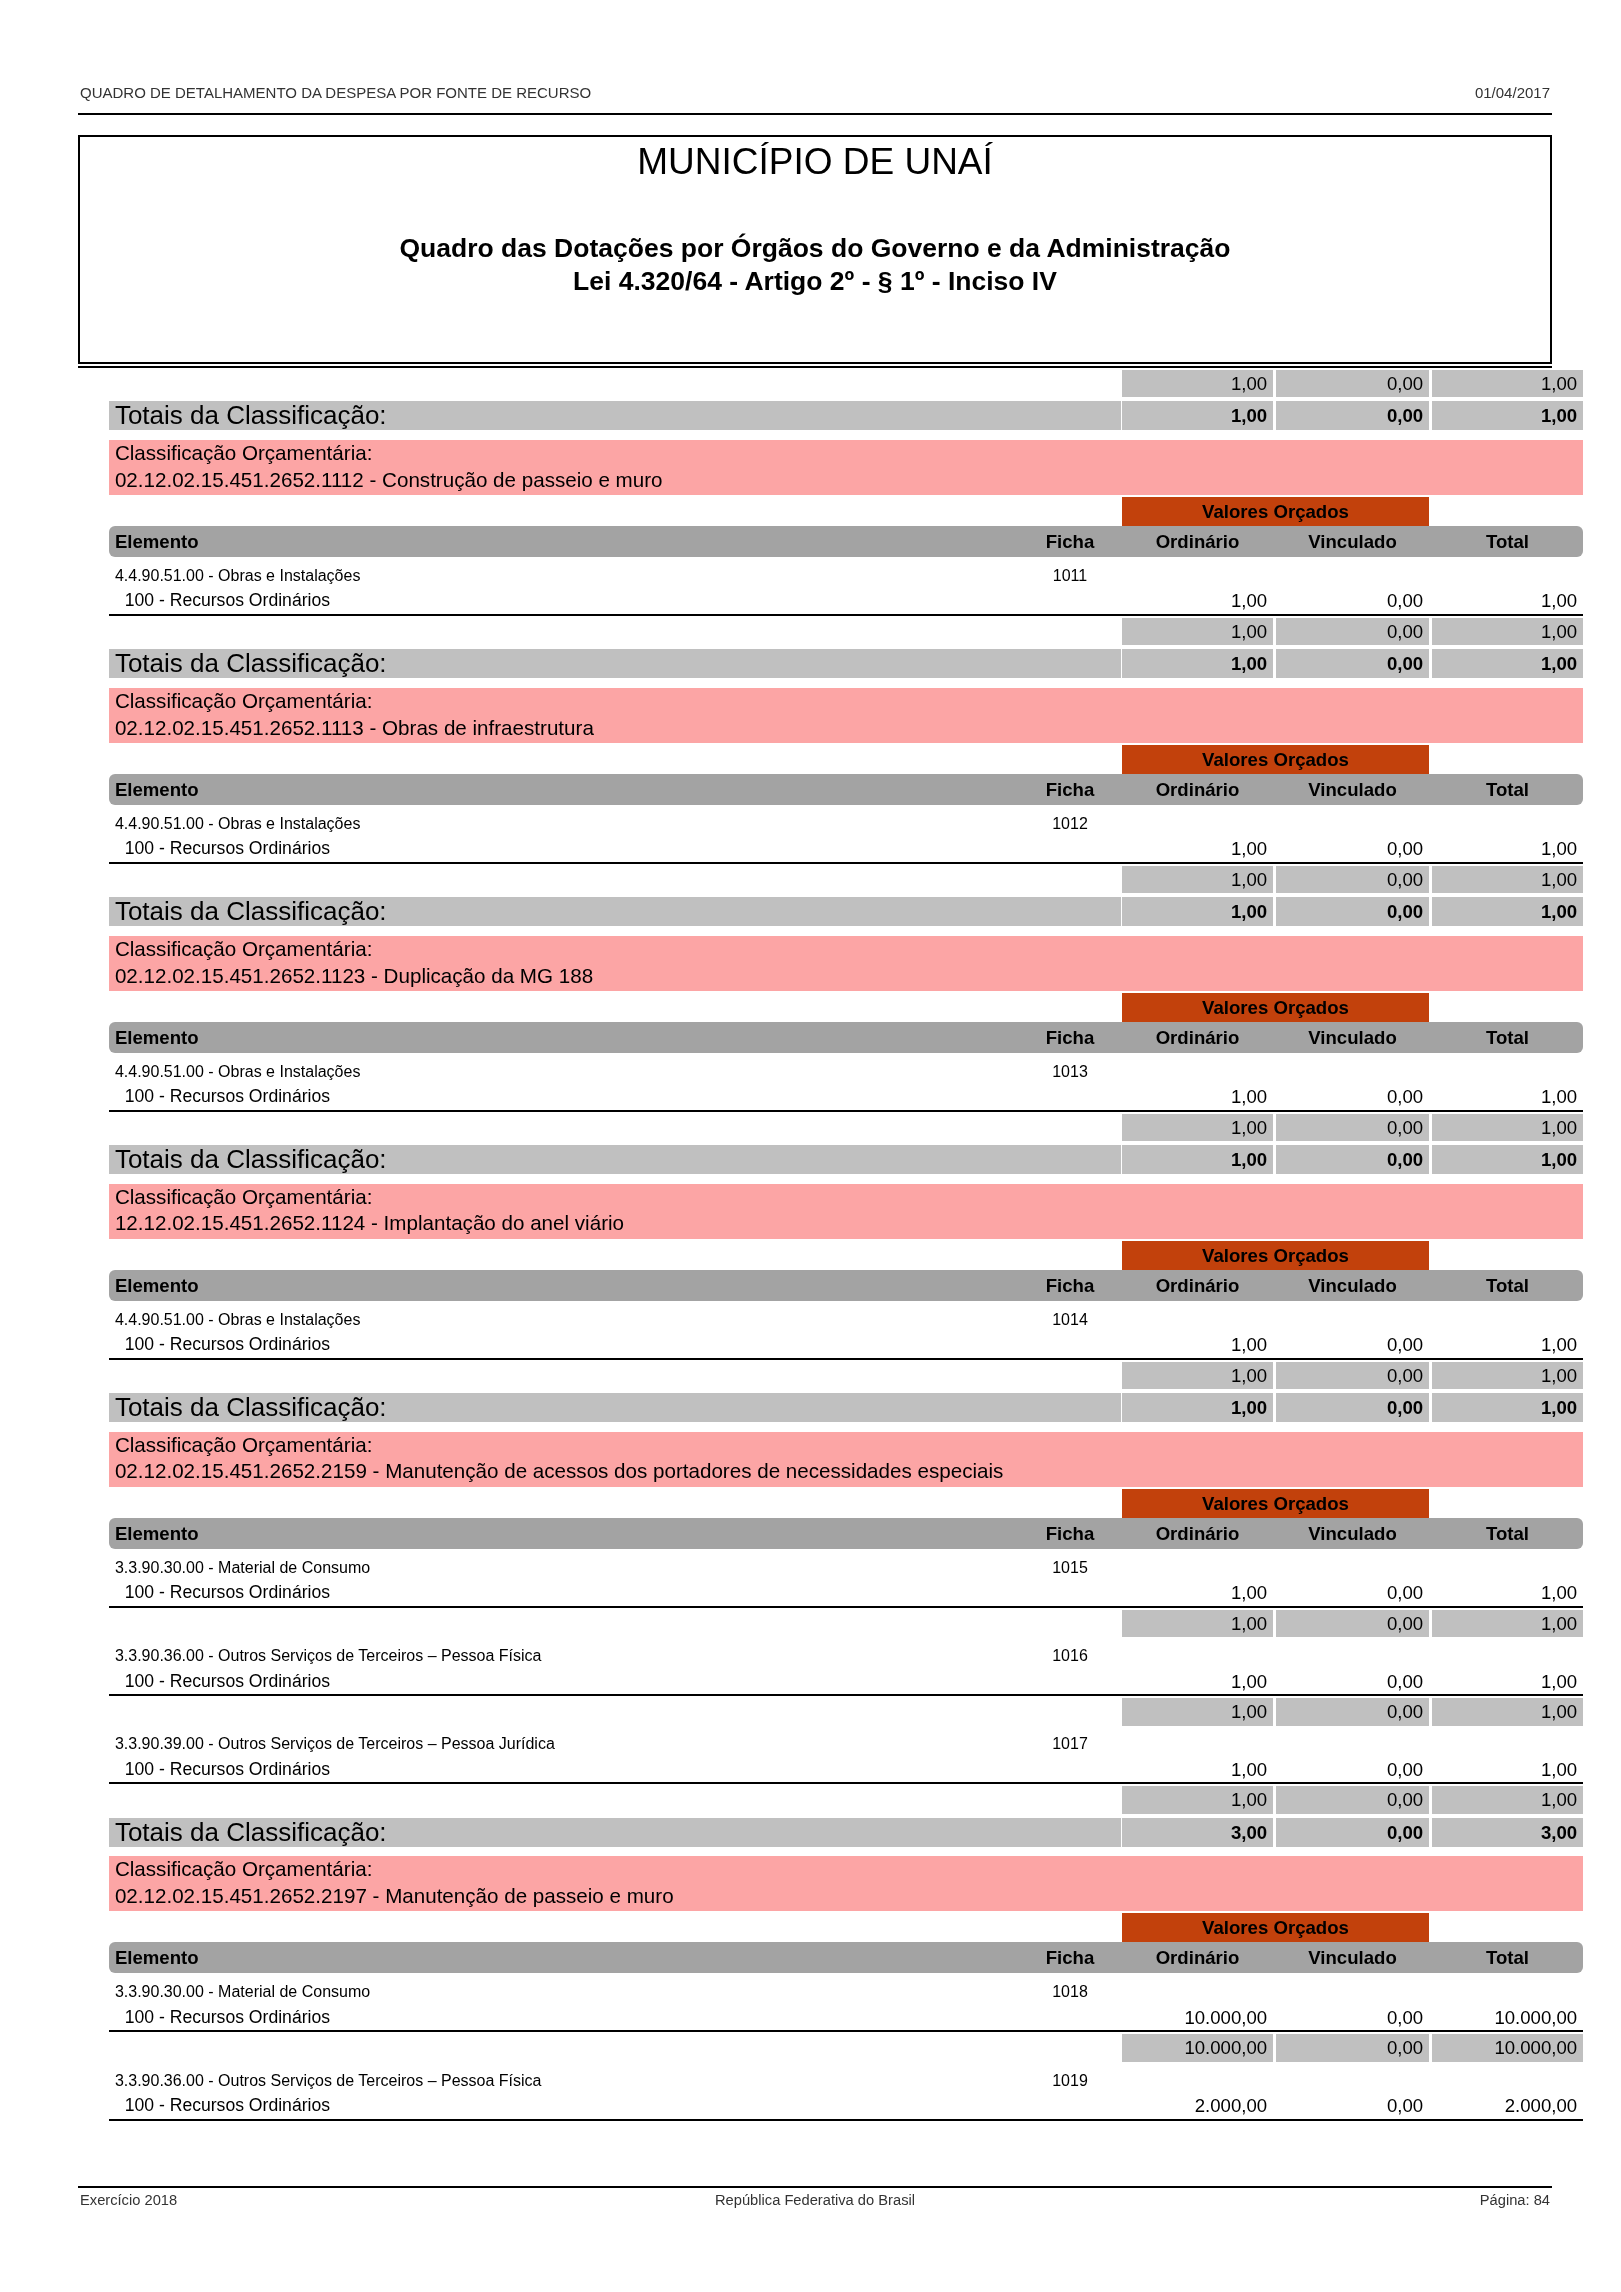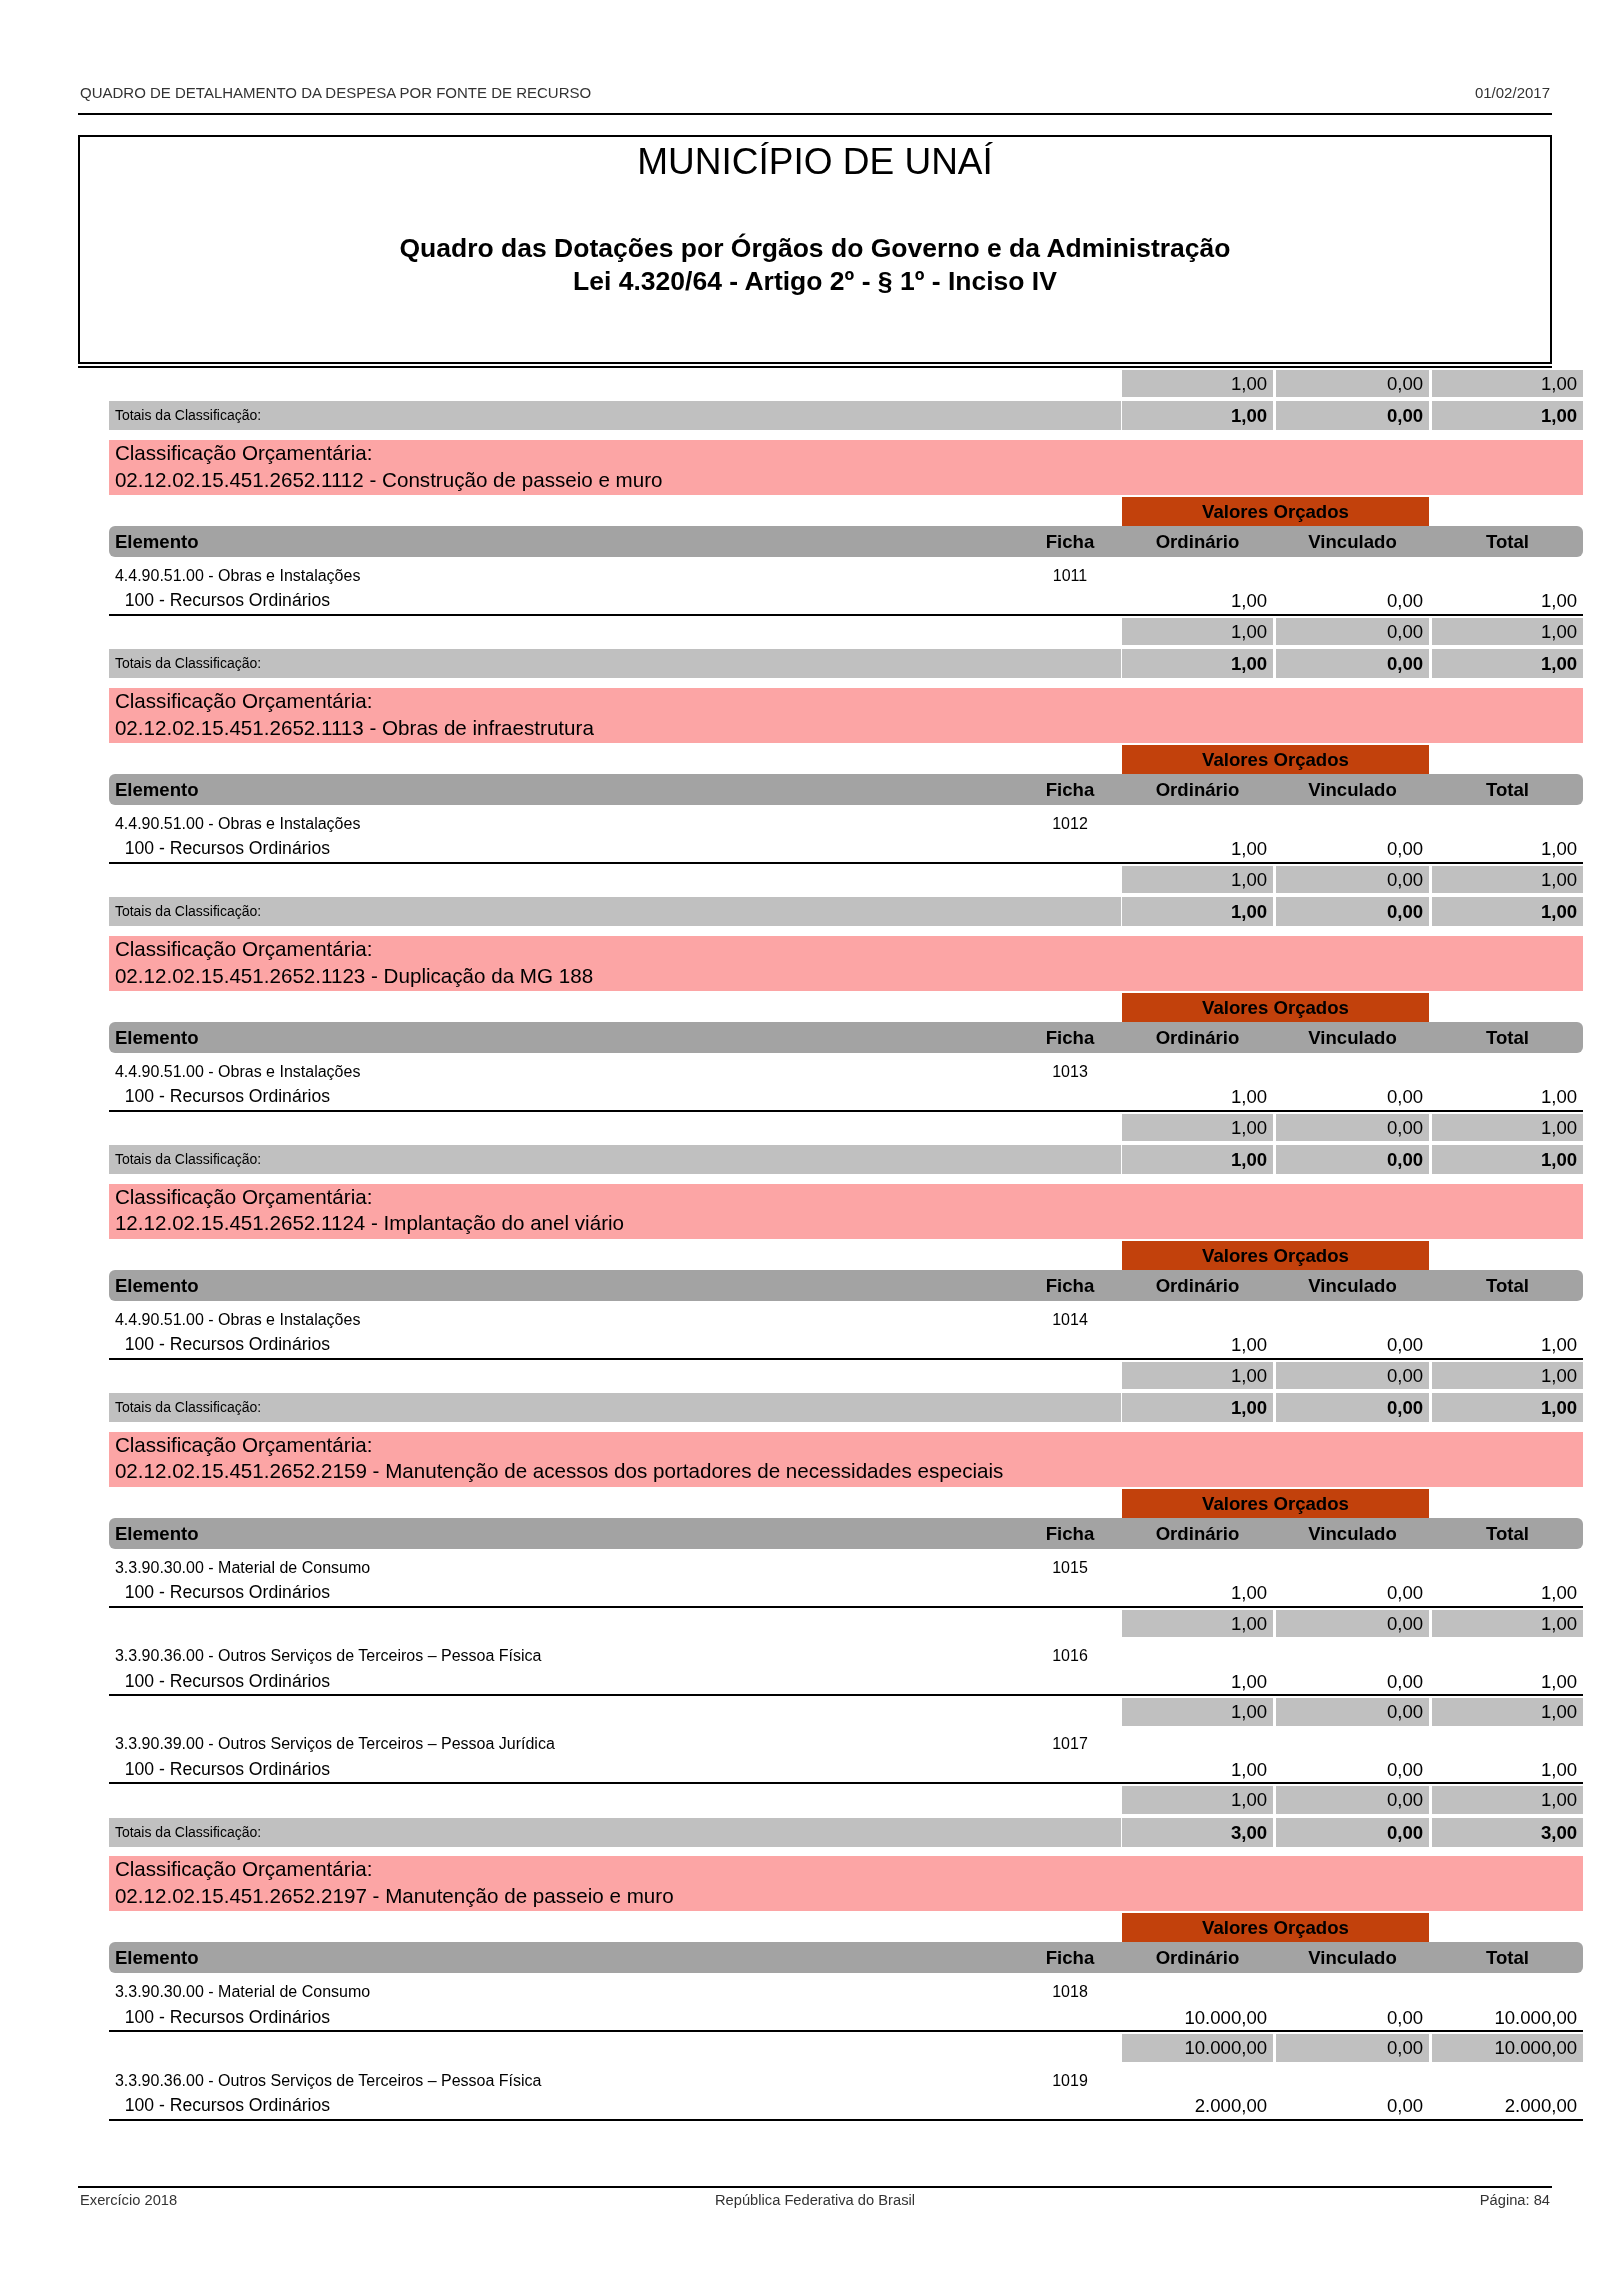--- a/index.html
+++ b/index.html
@@ -24,21 +24,21 @@
   .num { position:absolute; top:0; height:100%; text-align:right; box-sizing:border-box;
          padding-right:5.9px; font-size:18.6px; }
   .n0 { left:0; width:151px; }
   .n1 { left:154px; width:153px; }
   .n2 { left:310px; width:151px; }
   .gray .num { background:#c0c0c0; }
   .subtotal { height:27.4px; margin-bottom:3.9px; }
   .subtotal .num { line-height:27.4px; }
   .totais { height:29px; margin-bottom:9.8px; background:transparent; }
   .totais .label { position:absolute; left:0; top:0; width:1012px; height:29px;
-                   background:#c0c0c0; font-size:14px; line-height:29px; padding-left:5.9px;
+                   background:#c0c0c0; font-size:26px; line-height:29px; padding-left:5.9px;
                    box-sizing:border-box; }
   .totais .num { background:#c0c0c0; font-weight:bold; line-height:29px; font-size:18.6px; }
   .class-head { height:55px; background:#fca5a5; font-size:20.6px; padding-left:5.9px;
                 box-sizing:border-box; line-height:26.5px; margin-bottom:2px; }
   .valores { height:29px; }
   .valores .vo { position:absolute; left:1013px; width:307px; height:29px; background:#c2410c;
                  text-align:center; font-weight:bold; font-size:18.6px; line-height:29px; }
   .colhead { height:31px; background:#a3a3a3; font-weight:bold; font-size:18.6px; line-height:31px;border-radius:6px; }
   .colhead .el { position:absolute; left:5.9px; }
   .colhead .fi { position:absolute; left:912px; width:98px; text-align:center; }
@@ -55,21 +55,21 @@
   .footer { position:absolute; left:80px; top:2192px; width:1470px; font-size:14.7px; color:#333; }
   .footer .l { position:absolute; left:0; }
   .footer .c { position:absolute; left:0; right:0; text-align:center; }
   .footer .r { position:absolute; right:0; }
 </style>
 </head>
 <body>
 
 <div class="page-header">
   <span class="l">QUADRO DE DETALHAMENTO DA DESPESA POR FONTE DE RECURSO</span>
-  <span class="r">01/02/2017</span>
+  <span class="r">01/04/2017</span>
 </div>
 <div class="rule" style="top:113px;"></div>
 
 <div class="title-box">
   <div class="t1">MUNICÍPIO DE UNAÍ</div>
   <div class="t2">Quadro das Dotações por Órgãos do Governo e da Administração</div>
   <div class="t3">Lei 4.320/64 - Artigo 2º - § 1º - Inciso IV</div>
 </div>
 <div class="rule" style="top:366px;"></div>
 

